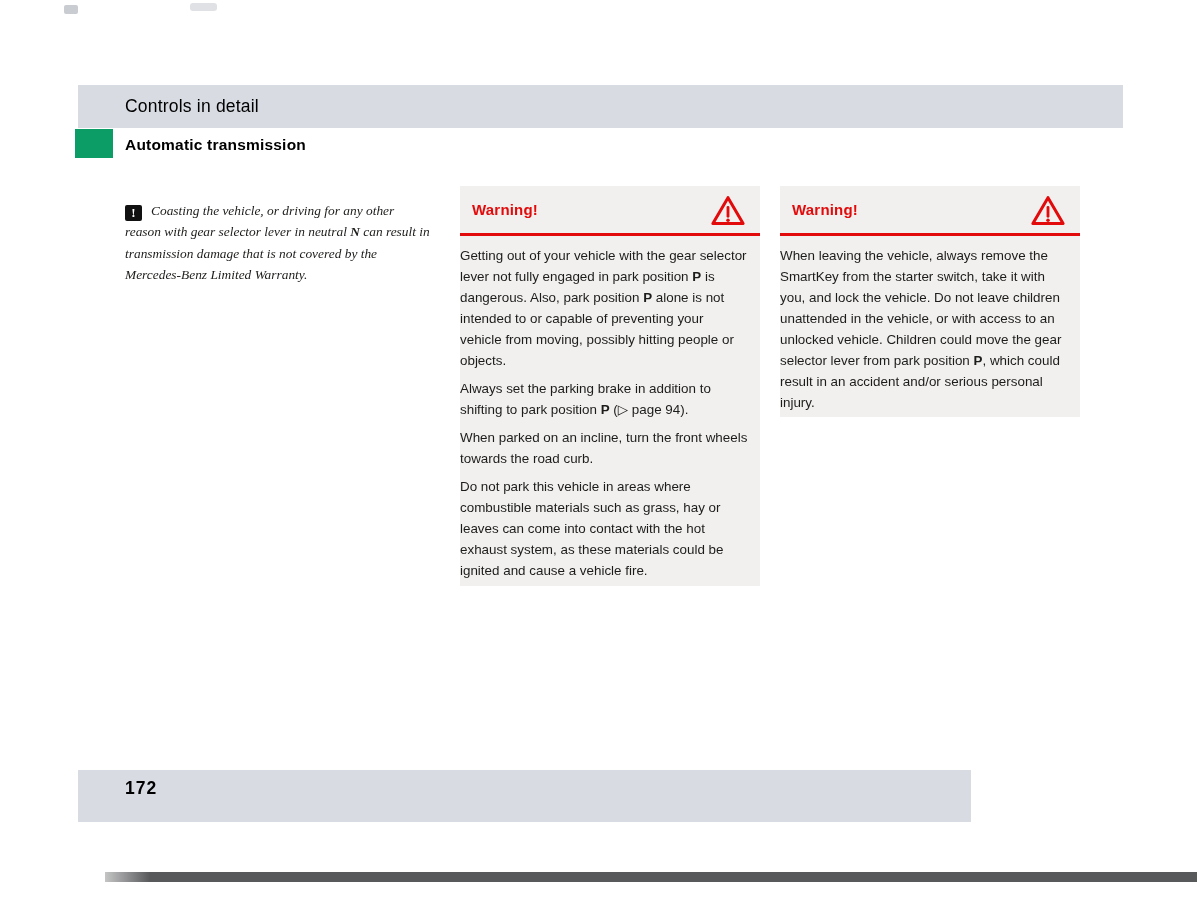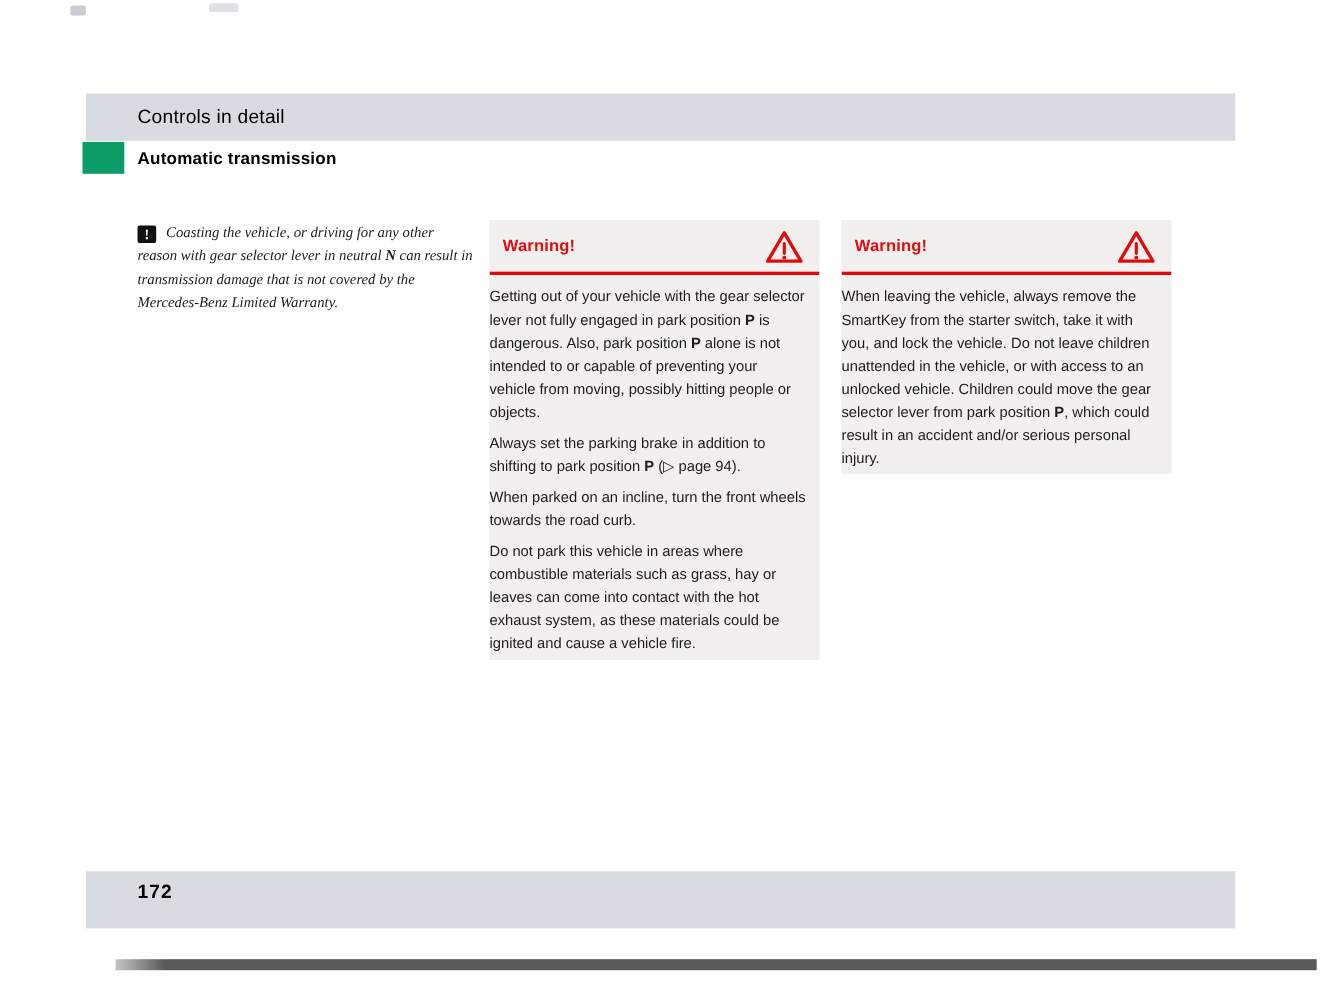--- a/index.html
+++ b/index.html
@@ -48,43 +48,44 @@
   }
   .note-icon {
     display: inline-block; width: 17px; height: 16px;
     background: #111; color: #fff; border-radius: 2px;
     font-style: normal; font-weight: bold; font-size: 13px; line-height: 16px;
     text-align: center; margin-right: 9px; vertical-align: -2px;
   }
 
   
   .warning-box {
-    position: absolute; top: 200px; width: 300px;
+    position: absolute; top: 186px; width: 300px;
     background: var(--warning-bg, #f1f0ee);
     overflow: hidden;
+    margin-left: 15px;
   }
   .warning-box-1 { left: 445px; height: 400px; }
   .warning-box-2 { left: 765px; height: 231px; }
   .warning-header {
     height: 47px; display: flex; align-items: center; justify-content: space-between;
     padding: 0 14px 0 12px;
   }
   .warning-title {
     font-size: 15px; font-weight: bold; color: var(--warning-red, #e20a0a);
     letter-spacing: 0.2px;
   }
   .warning-triangle { width: 36px; height: 32px; color: var(--warning-red, #e20a0a); margin-top: 3px; }
   .warning-rule { height: 3px; background: var(--warning-red, #e20a0a); }
   .warning-body { padding: 9px 12px 0 0; font-size: 13.4px; line-height: 21px; color: #1c1c1a; }
   .wpara { margin: 0 0 7px 0; }
   .bold { font-weight: bold; }
 
   
   .footer-bar {
-    position: absolute; left: 78px; top: 792px; width: 1045px; height: 52px;
+    position: absolute; left: 78px; top: 770px; width: 893px; height: 52px;
     background: var(--band, #d8dce2);
   }
   .page-number {
     position: absolute; left: 47px; top: 8px;
     font-size: 17.5px; font-weight: bold; color: #000; letter-spacing: 1px;
   }
 
   
   .bottom-bar {
     position: absolute; left: 105px; top: 872px; width: 1092px; height: 10px;

